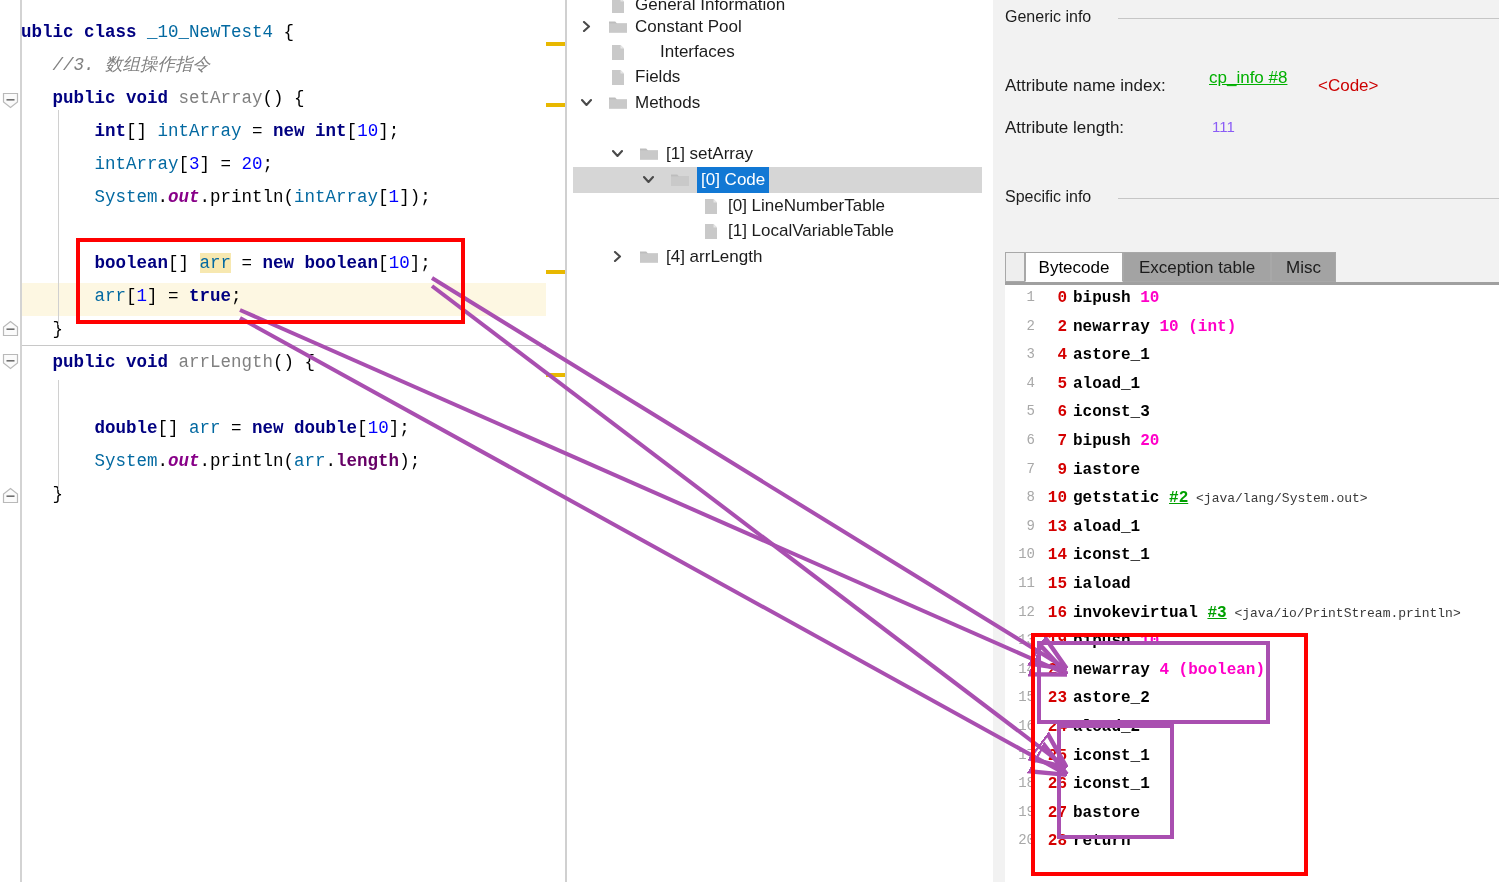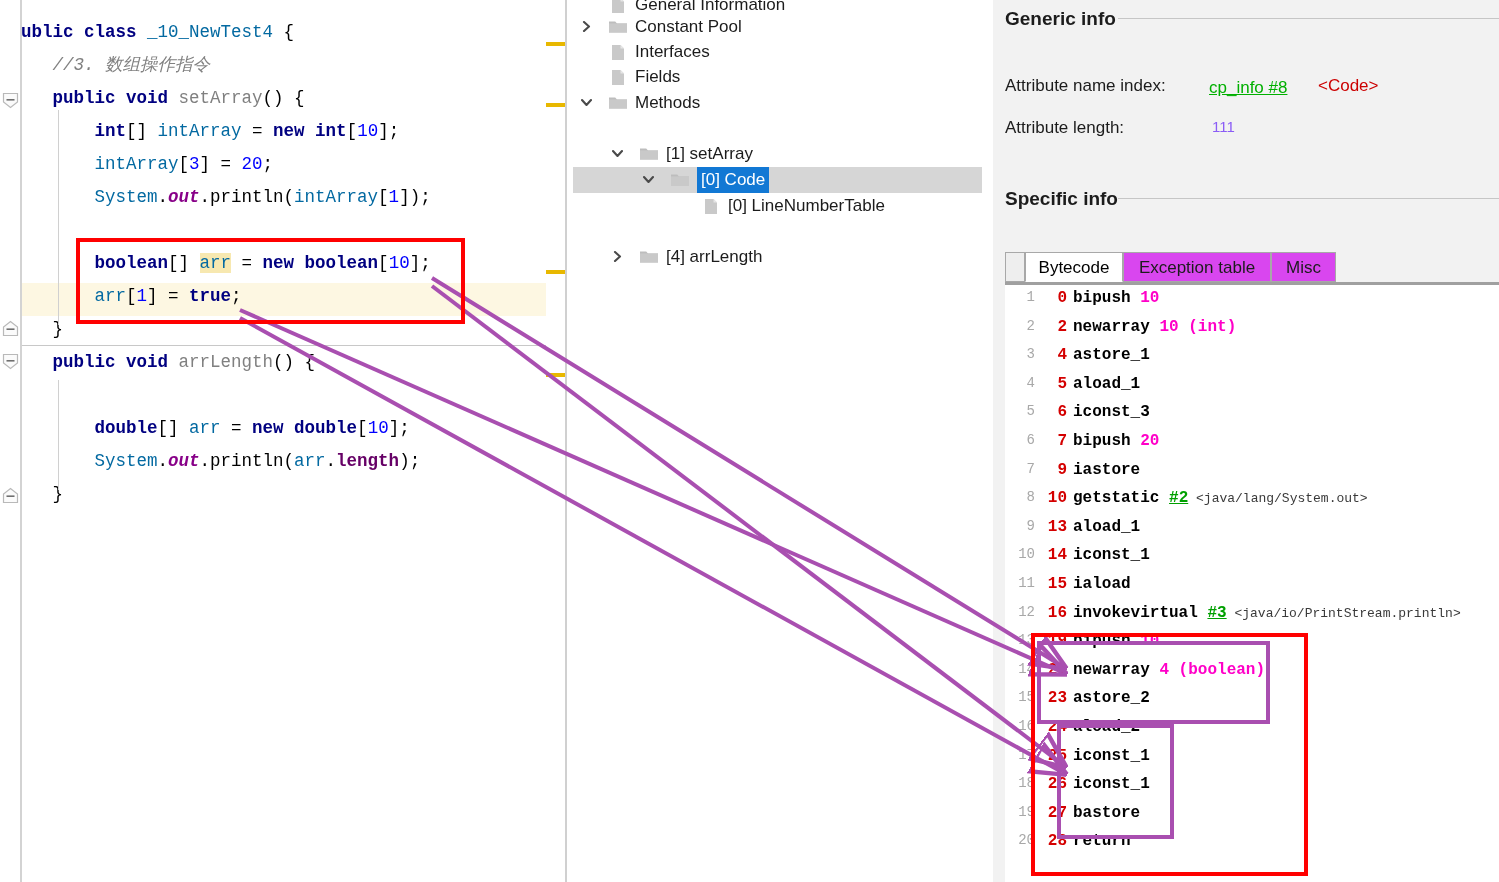--- a/index.html
+++ b/index.html
@@ -89,21 +89,21 @@
   .chev svg{display:block;margin-top:7px;}
   .ficon{position:absolute;width:20px;height:26px;}
   .ficon svg{display:block;margin-top:5px;}
 
   
   #detail{
     position:absolute;left:993px;top:0;width:506px;height:882px;
     background:#f2f2f2;
   }
   .section-head{
-    position:absolute;font-size:19px;color:#1c1c1c;white-space:nowrap;font-weight:bold;
+    position:absolute;font-size:16px;color:#1c1c1c;white-space:nowrap;
   }
   .section-rule{
     position:absolute;height:1px;background:#c6c6c6;
   }
   .lbl{position:absolute;font-size:17px;color:#1c1c1c;white-space:nowrap;}
   .val-link{
     position:absolute;font-size:17px;color:#00b000;
     text-decoration:underline;white-space:nowrap;cursor:pointer;
   }
   .val-red{position:absolute;font-size:17px;color:#cc0000;white-space:nowrap;}
@@ -112,21 +112,21 @@
   
   #tabs{
     position:absolute;left:12px;top:252px;width:494px;height:32px;
   }
   #tabs-base{
     position:absolute;left:0;top:30px;width:494px;height:3px;background:#a0a0a0;
   }
   .tab{
     position:absolute;top:0;height:30px;line-height:30px;
     font-size:17px;color:#1c1c1c;text-align:center;
-    border:1px solid #a8a8a8;background:#d946ef;box-sizing:border-box;
+    border:1px solid #a8a8a8;background:#a3a3a3;box-sizing:border-box;
     white-space:nowrap;
   }
   .tab.active{background:#ffffff;border-bottom:1px solid #ffffff;color:#000;}
   #tab-stub{
     position:absolute;left:0;top:0;width:20px;height:30px;
     border:1px solid #a8a8a8;background:#eeeeee;box-sizing:border-box;
   }
   #tab-filler{
     position:absolute;left:331px;top:0;width:163px;height:30px;
     background:#f2f2f2;
@@ -233,21 +233,21 @@
         <svg width="20" height="15" viewBox="0 0 20 15">
           <path d="M1 2.5 H7.2 L9 4.4 H19 V13.5 H1 Z" fill="#bdbdbd"></path>
           <path d="M1 4.4 H19 V13.5 H1 Z" fill="#c9c9c9"></path>
         </svg>
       </span><span class="tlabel" style="margin-left: 62px;">Constant Pool</span></div>
     <div class="trow" style="top: 39px;"><span class="ficon" style="left: 35px;">
         <svg width="20" height="17" viewBox="0 0 20 17">
           <path d="M4 1 H12.5 L16 4.6 V16 H4 Z" fill="#c9c9c9"></path>
           <path d="M12.5 1 L16 4.6 H12.5 Z" fill="#e6e6e6"></path>
         </svg>
-      </span><span class="tlabel" style="margin-left: 62px;">Interfaces</span></div>
+      </span><span class="tlabel" style="margin-left: 87px;">Interfaces</span></div>
     <div class="trow" style="top: 64px;"><span class="ficon" style="left: 35px;">
         <svg width="20" height="17" viewBox="0 0 20 17">
           <path d="M4 1 H12.5 L16 4.6 V16 H4 Z" fill="#c9c9c9"></path>
           <path d="M12.5 1 L16 4.6 H12.5 Z" fill="#e6e6e6"></path>
         </svg>
       </span><span class="tlabel" style="margin-left: 62px;">Fields</span></div>
     <div class="trow" style="top: 90px;"><span class="chev" style="left: 8px;">
         <svg width="11" height="11" viewBox="0 0 11 11">
           <path d="M1 3 L5.5 8 L10 3" fill="none" stroke="#4a4a4a" stroke-width="2.1" stroke-linecap="round" stroke-linejoin="round"></path>
         </svg>
@@ -276,39 +276,45 @@
           <path d="M1 2.5 H7.2 L9 4.4 H19 V13.5 H1 Z" fill="#bdbdbd"></path>
           <path d="M1 4.4 H19 V13.5 H1 Z" fill="#c9c9c9"></path>
         </svg>
       </span><span class="tlabel selfill" style="margin-left: 124px;">[0] Code</span></div>
     <div class="trow" style="top: 193px;"><span class="ficon" style="left: 128px;">
         <svg width="20" height="17" viewBox="0 0 20 17">
           <path d="M4 1 H12.5 L16 4.6 V16 H4 Z" fill="#c9c9c9"></path>
           <path d="M12.5 1 L16 4.6 H12.5 Z" fill="#e6e6e6"></path>
         </svg>
       </span><span class="tlabel" style="margin-left: 155px;">[0] LineNumberTable</span></div>
+    <div class="trow" style="top: 218px;"><span class="ficon" style="left: 128px;">
+        <svg width="20" height="17" viewBox="0 0 20 17">
+          <path d="M4 1 H12.5 L16 4.6 V16 H4 Z" fill="#c9c9c9"></path>
+          <path d="M12.5 1 L16 4.6 H12.5 Z" fill="#e6e6e6"></path>
+        </svg>
+      </span><span class="tlabel" style="margin-left: 155px;">[1] LocalVariableTable</span></div>
     <div class="trow" style="top: 244px;"><span class="chev" style="left: 39px;">
         <svg width="11" height="11" viewBox="0 0 11 11">
           <path d="M3 1 L8 5.5 L3 10" fill="none" stroke="#4a4a4a" stroke-width="2.1" stroke-linecap="round" stroke-linejoin="round"></path>
         </svg>
       </span><span class="ficon" style="left: 66px;">
         <svg width="20" height="15" viewBox="0 0 20 15">
           <path d="M1 2.5 H7.2 L9 4.4 H19 V13.5 H1 Z" fill="#bdbdbd"></path>
           <path d="M1 4.4 H19 V13.5 H1 Z" fill="#c9c9c9"></path>
         </svg>
       </span><span class="tlabel" style="margin-left: 93px;">[4] arrLength</span></div>
   </div>
 
 <div id="detail">
 
   <div class="section-head" style="left:12px;top:8px;">Generic info</div>
   <div class="section-rule" style="left:125px;top:18px;width:381px;"></div>
 
   <div class="lbl" style="left:12px;top:76px;">Attribute name index:</div>
-  <div class="val-link" style="left:216px;top:78px;">cp_info #8</div>
+  <div class="val-link" style="left:216px;top:68px;">cp_info #8</div>
   <div class="val-red" style="left:325px;top:76px;">&lt;Code&gt;</div>
 
   <div class="lbl" style="left:12px;top:118px;">Attribute length:</div>
   <div class="val-dred" style="left:219px;top:118px;">111</div>
 
   <div class="section-head" style="left:12px;top:188px;">Specific info</div>
   <div class="section-rule" style="left:125px;top:198px;width:381px;"></div>
 
   <div id="tabs">
     <div id="tab-filler"></div>

